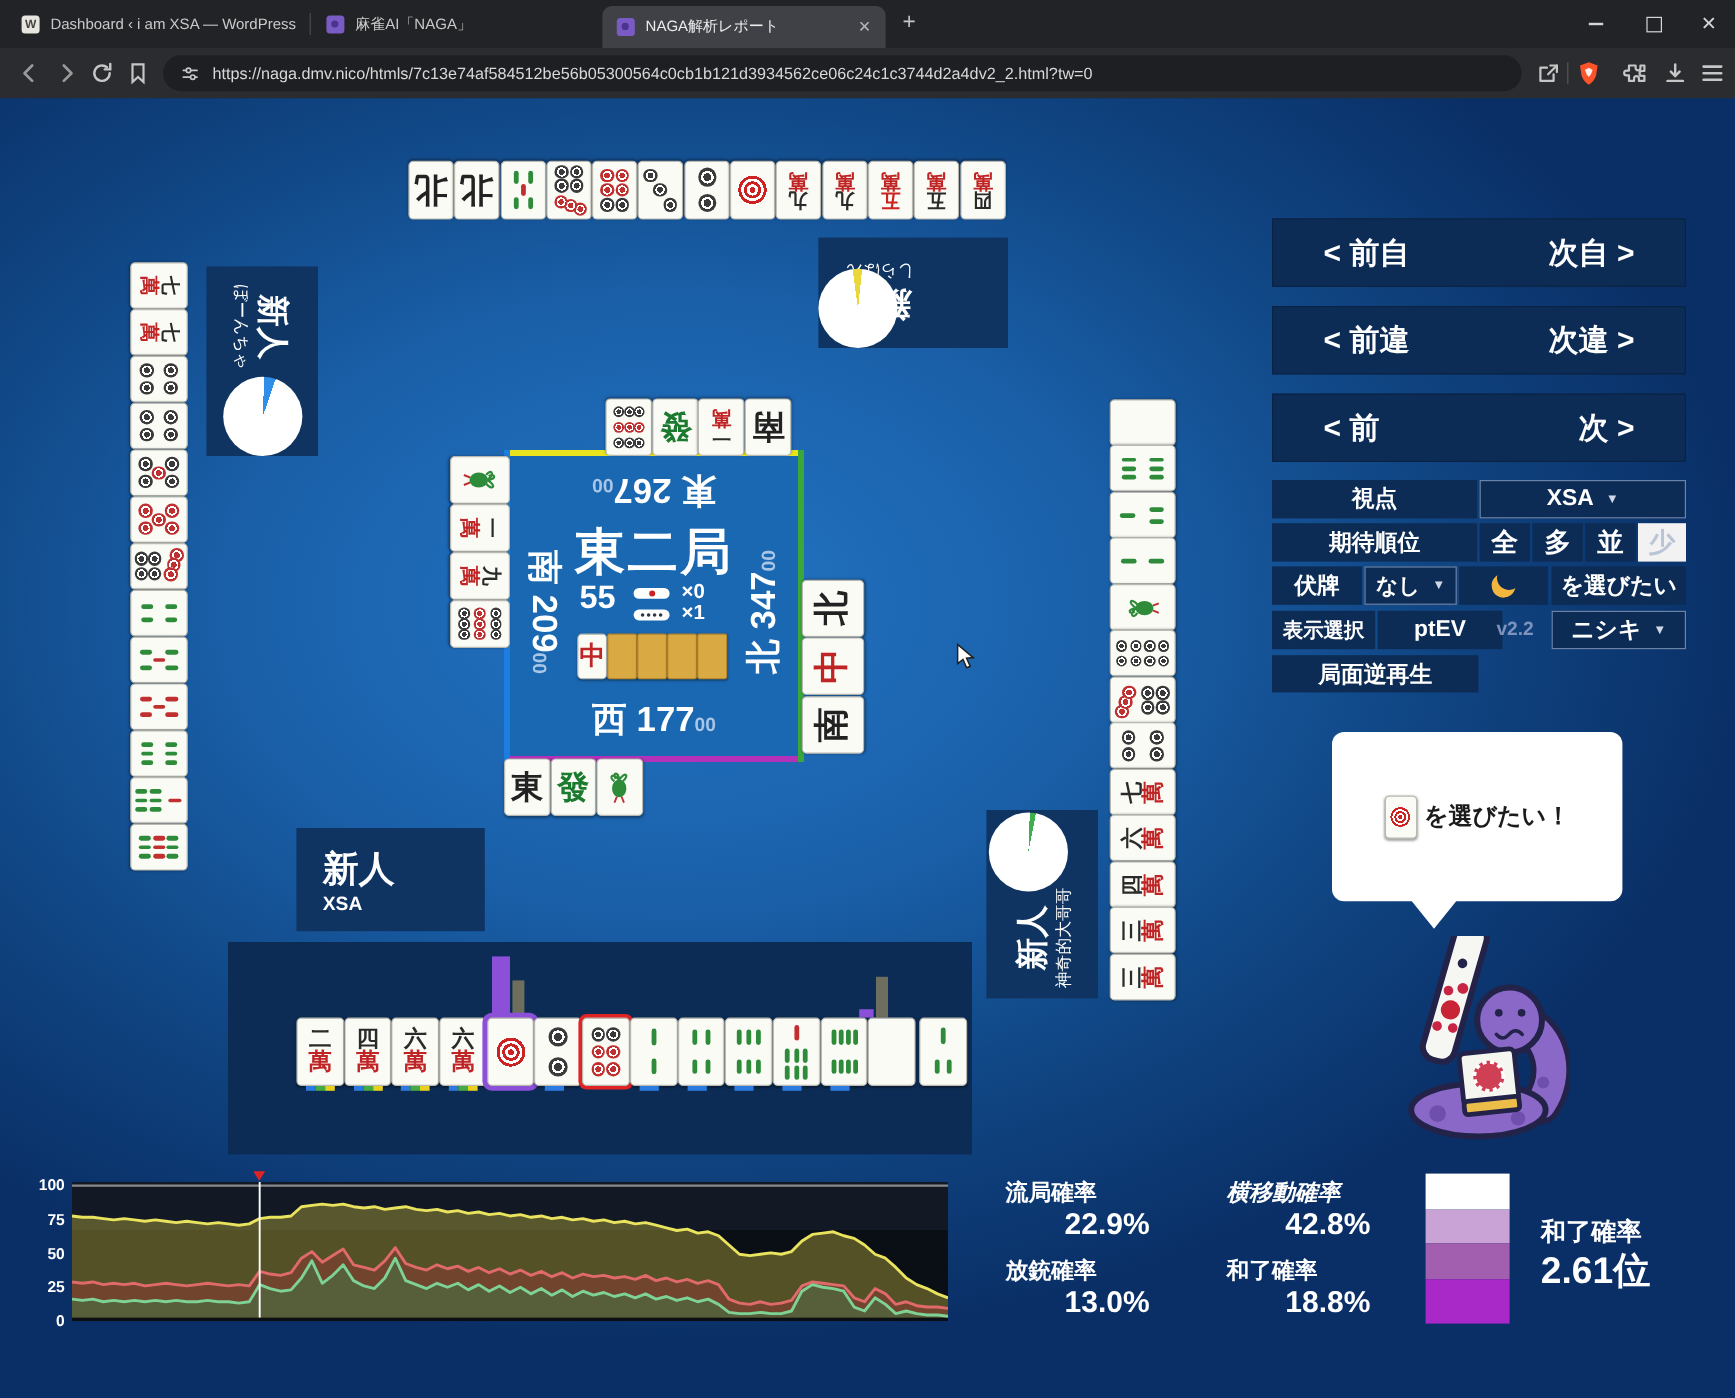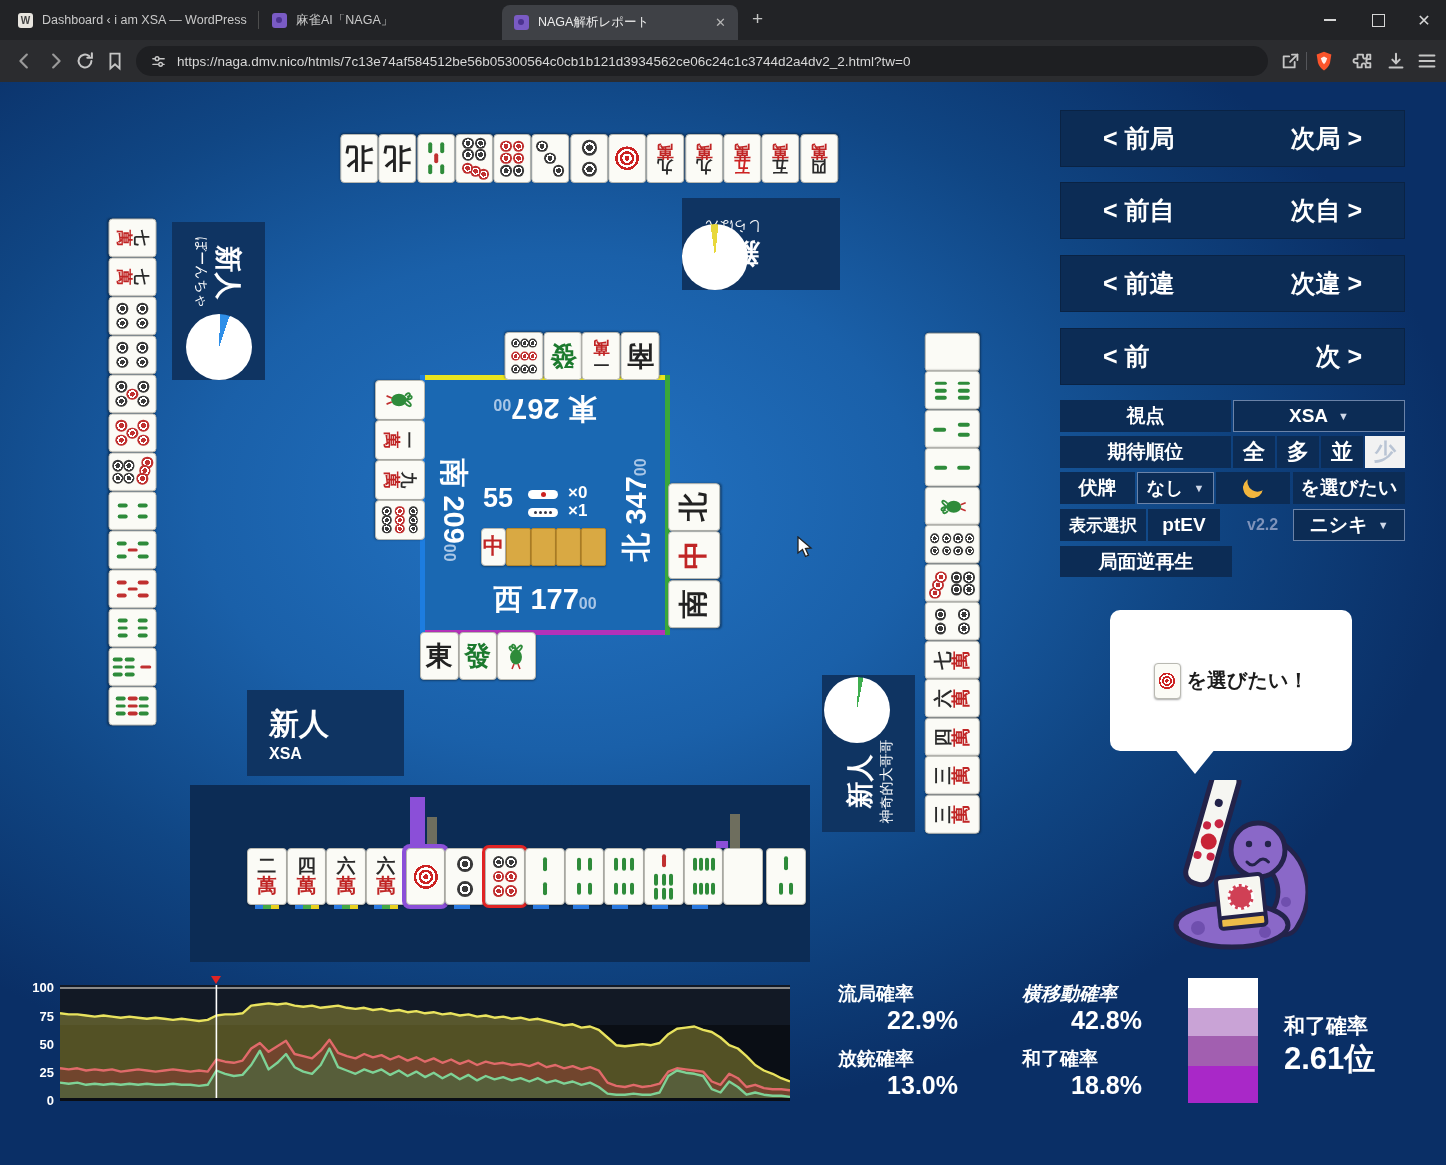--- a/index.html
+++ b/index.html
@@ -186,24 +186,20 @@
       </svg>
     </div>
   <div class="navicon" style="left:1416px;">
     <svg viewBox="0 0 24 24" stroke="#c6c6c6" stroke-width="2.4" stroke-linecap="round">
         <path d="M4 6 h16 M4 12 h16 M4 18 h16"></path>
       </svg>
     </div>
 
   <div class="content"></div>
 
-  <div class="panel-btn navrow" style="top:110px;">
-    <span>&lt; 前局</span>
-    <span>次局 &gt;</span>
-  </div>
   <div class="panel-btn navrow" style="top:255px;">
     <span>&lt; 前違</span>
     <span>次違 &gt;</span>
   </div>
   <div class="panel-btn navrow" style="top:182px;">
     <span>&lt; 前自</span>
     <span>次自 &gt;</span>
   </div>
   <div class="panel-btn navrow" style="top:328px;">
     <span>&lt; 前</span>
@@ -226,21 +222,21 @@
   <div class="ctl bordered" style="left:1137px;top:472px;width:77px;height:32px;font-size:18px;">
     <span>なし</span>
     <span class="chev">▼</span>
   </div>
   <div class="moonbtn" style="left:1216px;top:472px;width:74px;height:32px;">
     <span class="moon"></span>
   </div>
   <div class="ctl" style="left:1293px;top:472px;width:112px;height:32px;">を選びたい</div>
 
   <div class="ctl" style="left:1060px;top:509px;width:86px;height:32px;font-size:17px;">表示選択</div>
-  <div class="ctl" style="left:1148px;top:509px;width:72px;height:32px;">ptEV</div>
+  <div class="ctl" style="left:1148px;top:509px;width:104px;height:32px;">ptEV</div>
   <div class="verstamp" style="left:1247px;top:516px;">v2.2</div>
   <div class="ctl bordered" style="left:1293px;top:509px;width:112px;height:32px;">
     <span>ニシキ</span>
     <span class="chev">▼</span>
   </div>
 
   <div class="ctl" style="left:1060px;top:546px;width:172px;height:31px;">局面逆再生</div>
 
   <div class="pbox" style="left:682px;top:198px;width:158px;height:92px;">
     <div style="position:absolute;inset:0;display:flex;flex-direction:column;align-items:center;justify-content:center;transform:rotate(180deg);padding-left:56px;">
@@ -285,20 +281,21 @@
     <div class="scoreline" style="position:absolute;left:-62px;top:110px;width:180px;text-align:center;transform:rotate(90deg);">
       <span>南</span> <span>209</span><span class="cents">00</span>
     </div>
     <div class="scoreline" style="position:absolute;right:-62px;top:110px;width:180px;text-align:center;transform:rotate(-90deg);">
       <span>北</span> <span>347</span><span class="cents">00</span>
     </div>
     <div class="scoreline" style="position:absolute;left:0;bottom:10px;width:100%;text-align:center;">
       <span>西</span> <span>177</span><span class="cents">00</span>
     </div>
 
+    <div class="round-title">東二局</div>
 
     <div style="position:absolute;left:58px;top:103px;color:#fff;font-size:27px;font-weight:bold;">55</div>
     <div class="stick" style="left:103px;top:110px;width:30px;height:9px;">
         <i style="width:5px;height:5px;background:#cc2222;"></i>
       </div>
     <div class="xcount" style="left:143px;top:103px;">×0</div>
     <div class="stick" style="left:103px;top:128px;width:30px;height:9px;">
       <i style="width:3px;height:3px;background:#334;"></i>
         <i style="width:3px;height:3px;background:#334;"></i>
         <i style="width:3px;height:3px;background:#334;"></i>

